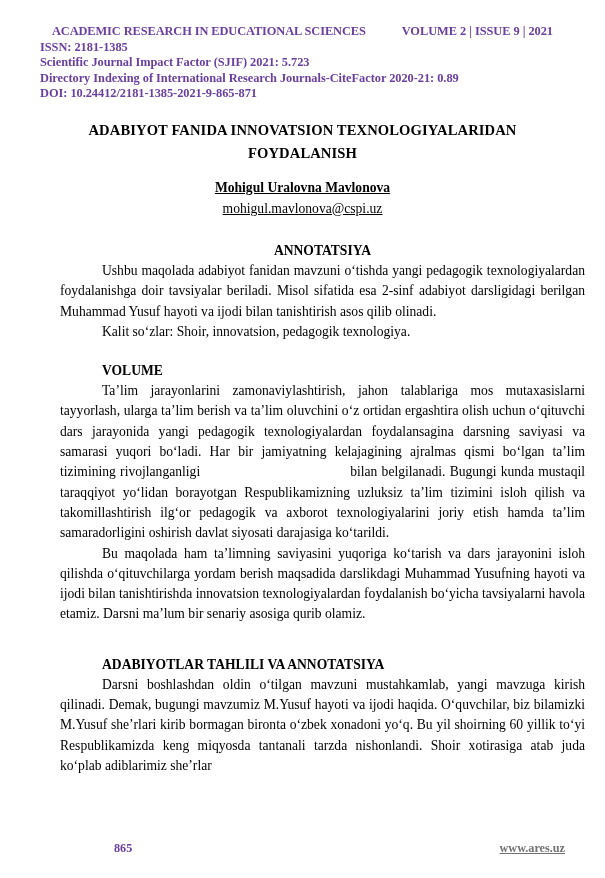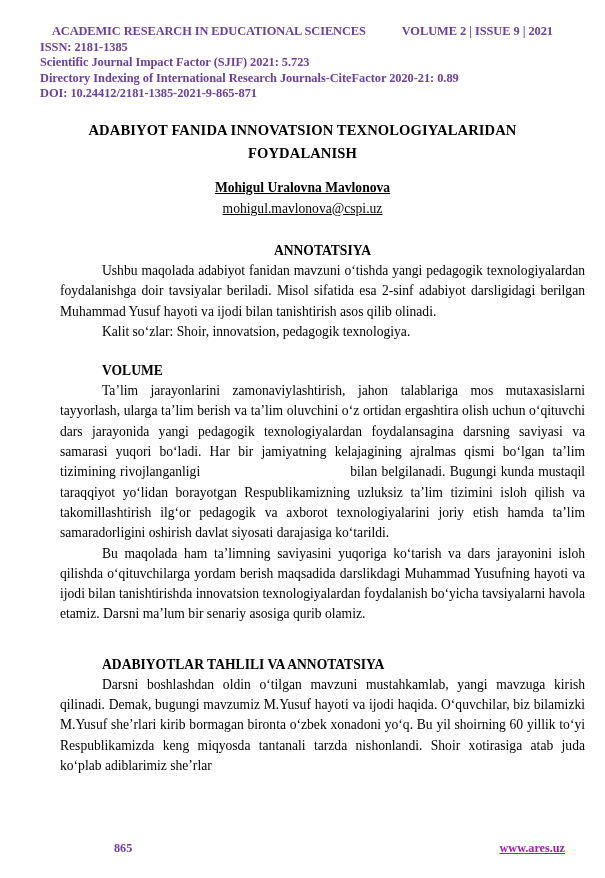--- a/index.html
+++ b/index.html
@@ -135,21 +135,21 @@
     align-items: baseline;
   }
   .footer-left { white-space: nowrap; }
   .footer-page {
     margin-left: 74px;
     white-space: nowrap;
   }
   .footer-url {
     margin-left: auto;
     text-decoration: underline;
-    color: #a21caf;
+    color: #737373;
     white-space: nowrap;
   }
 </style>
 </head>
 <body>
 
 <div class="page">
 
   <div class="journal-header">
     <div class="header-row-1">

